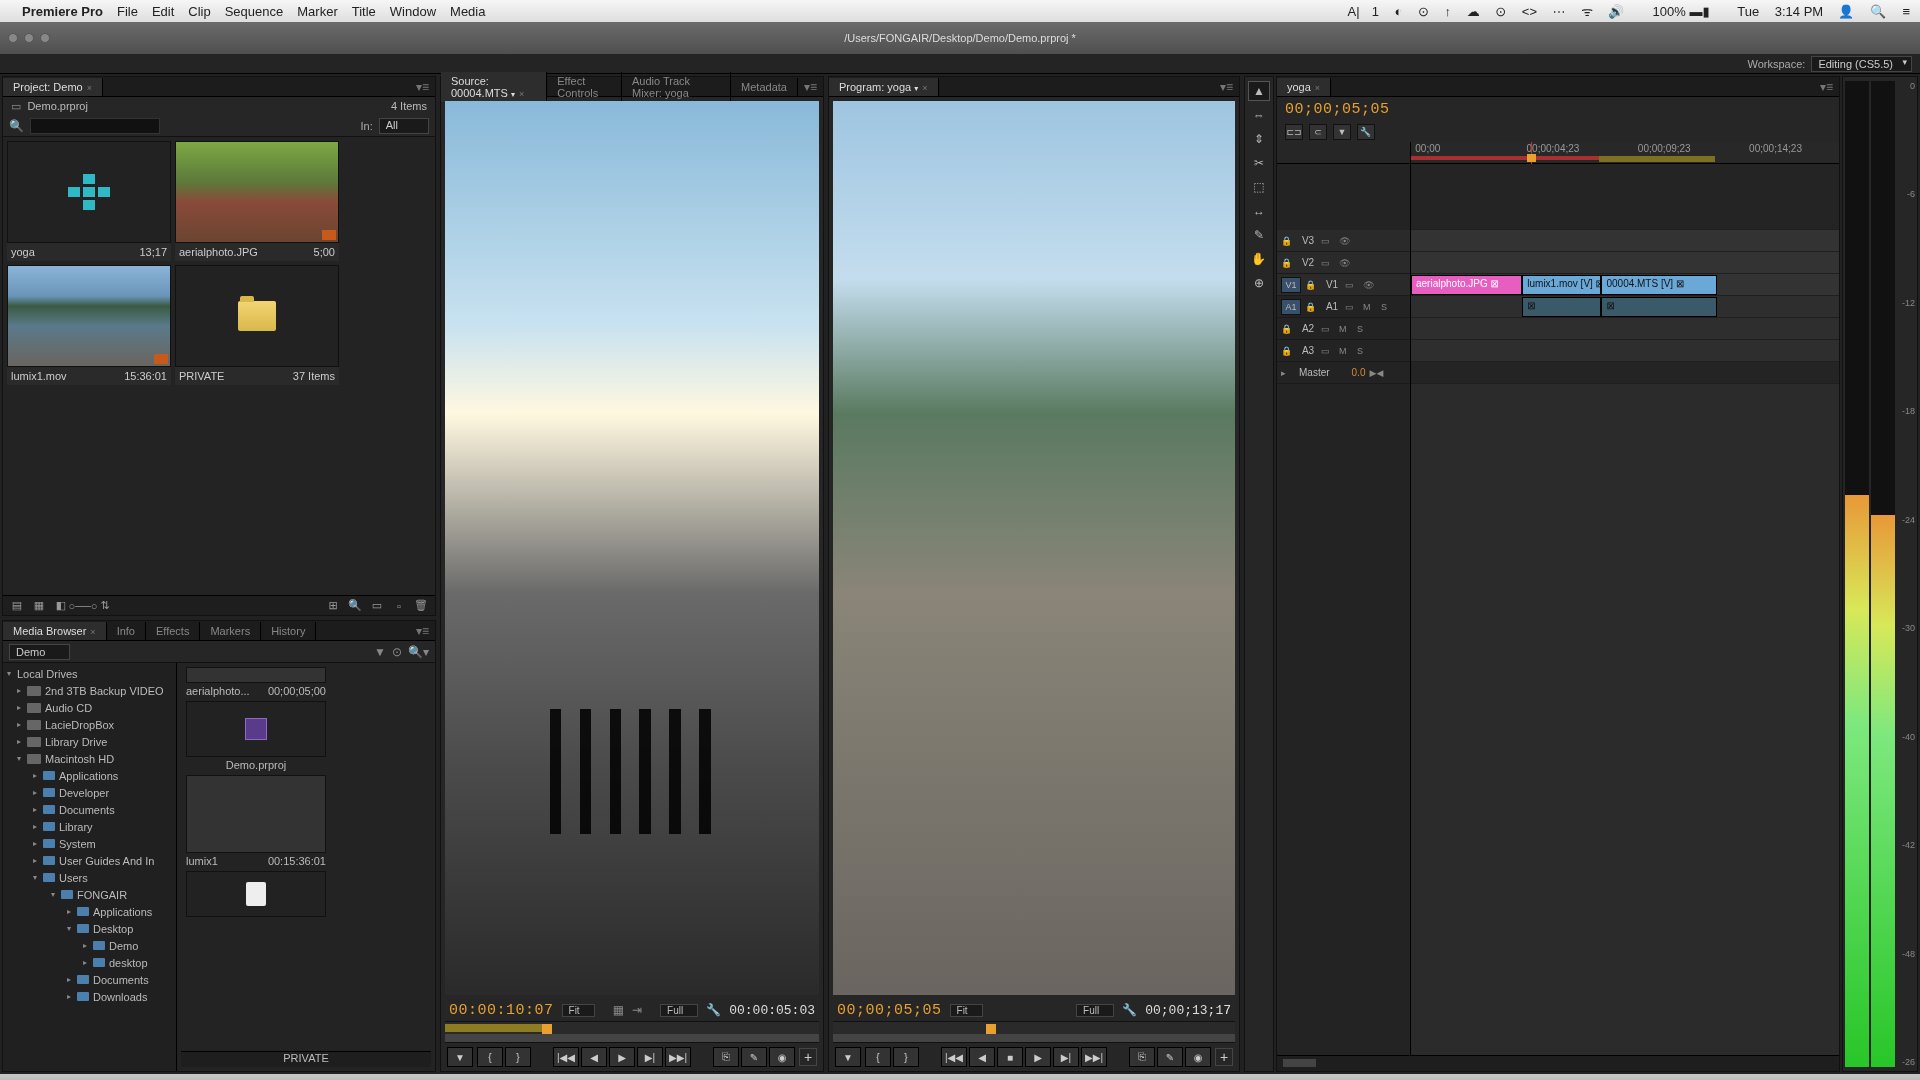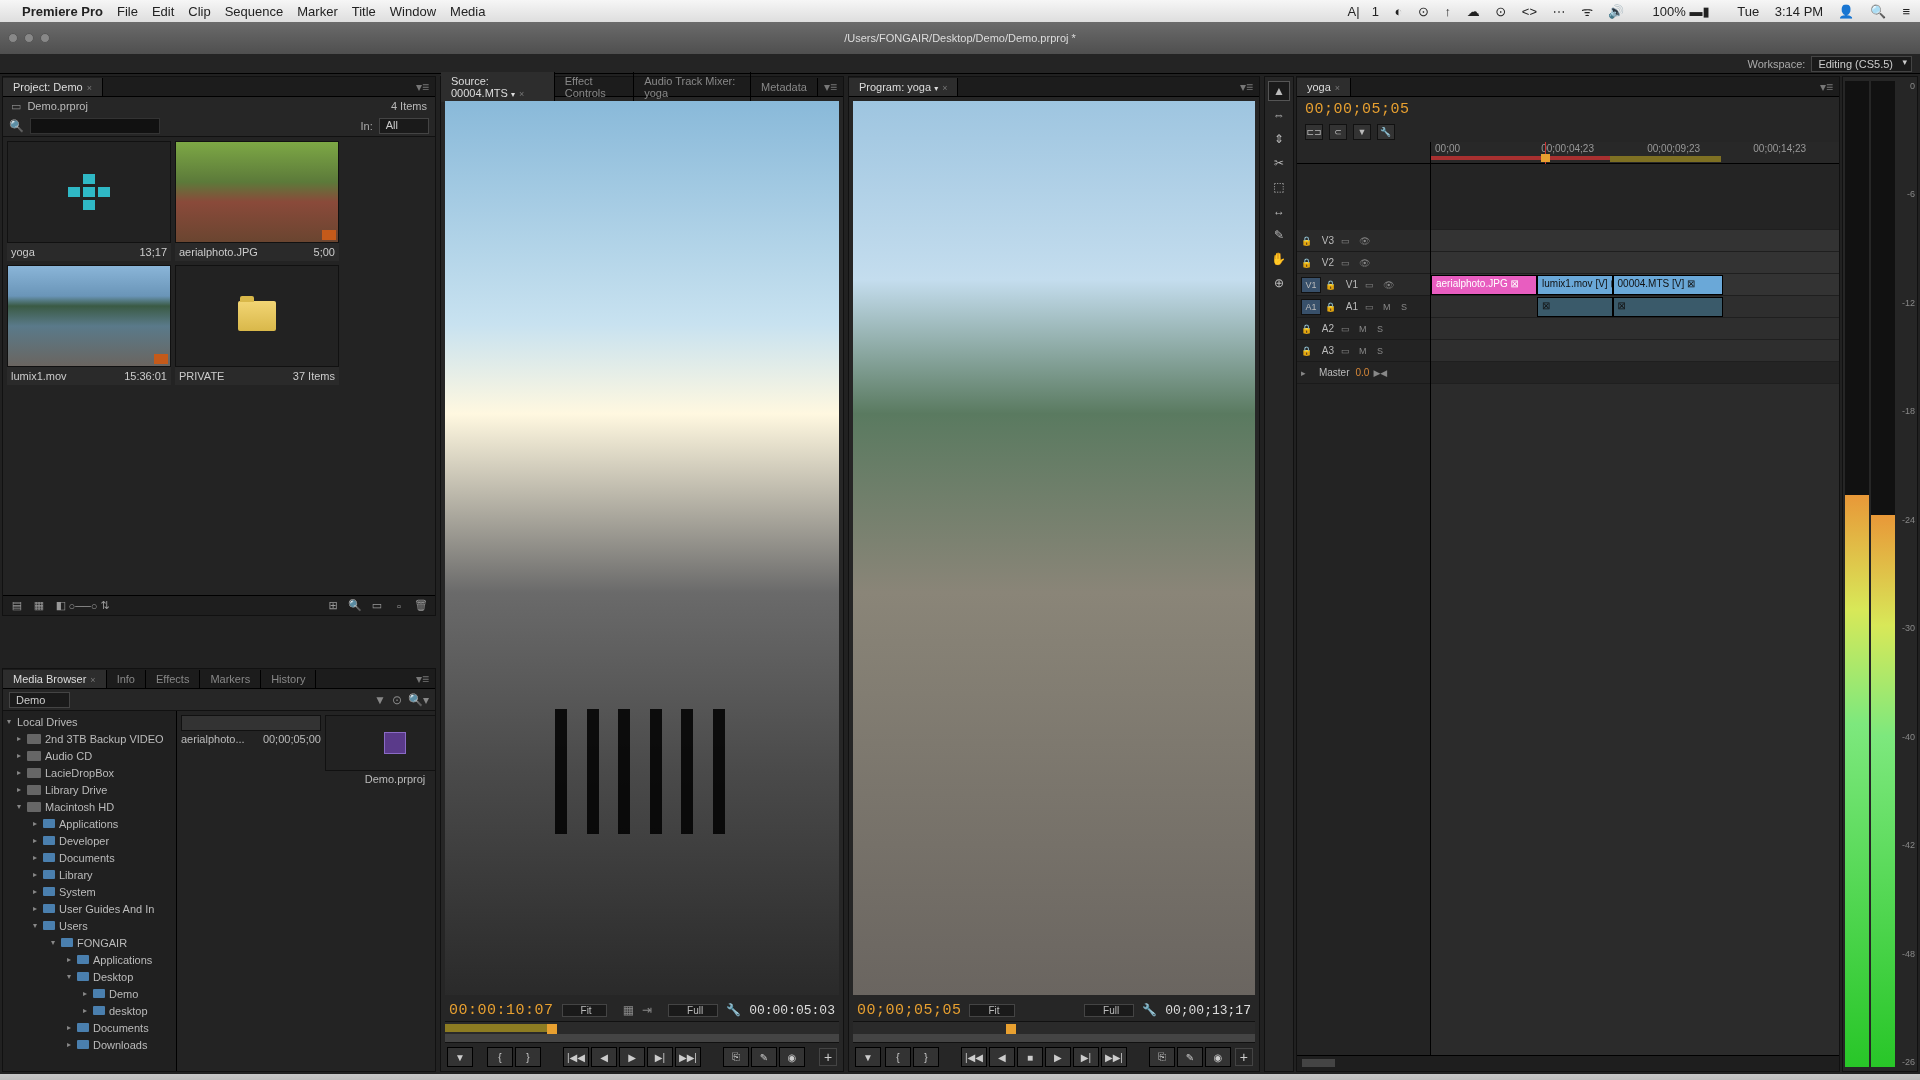--- a/index.html
+++ b/index.html
@@ -20,21 +20,21 @@
 .titlebar .dot { width: 10px; height: 10px; border-radius: 50%; background: #888; border: 1px solid #555; }
 
 
 .workspace-bar { height: 20px; background: #242424; display: flex; align-items: center; justify-content: flex-end; padding: 0 8px; border-bottom: 1px solid #000; }
 .workspace-bar .lbl { color: #aaa; font-size: 11px; margin-right: 6px; }
 .workspace-bar .sel { background: #1a1a1a; border: 1px solid #444; padding: 1px 18px 1px 6px; font-size: 11px; color: #ccc; position: relative; }
 .workspace-bar .sel::after { content: "▾"; position: absolute; right: 4px; top: 0; font-size: 9px; }
 
 
 .workspace { display: flex; height: calc(1080px - 22px - 18px - 20px - 20px); background: #212121; }
-.col-left { width: 438px; display: flex; flex-direction: column; gap: 48px; }
+.col-left { width: 438px; display: flex; flex-direction: column; }
 .col-right { flex: 1; display: flex; }
 
 .panel { background: #262626; border: 1px solid #111; margin: 2px; display: flex; flex-direction: column; }
 .panel-tabs { height: 20px; background: #1c1c1c; display: flex; align-items: center; border-bottom: 1px solid #000; }
 .tab { padding: 3px 10px; font-size: 11px; color: #888; border-right: 1px solid #000; cursor: default; }
 .tab.active { background: #2d2d2d; color: #ddd; }
 .tab .close { margin-left: 4px; font-size: 9px; color: #777; }
 .panel-tabs .flyout { margin-left: auto; padding: 0 6px; color: #777; }
 
 
@@ -72,36 +72,36 @@
 .media-panel { flex: 1; min-height: 0; }
 .mb-row { height: 22px; display: flex; align-items: center; padding: 0 6px; gap: 6px; border-bottom: 1px solid #111; }
 .mb-sel { background: #1a1a1a; border: 1px solid #444; color: #ccc; font-size: 11px; padding: 1px 24px 1px 6px; }
 .mb-body { flex: 1; display: flex; min-height: 0; }
 .mb-tree { width: 174px; background: #202020; border-right: 1px solid #000; overflow: hidden; font-size: 11px; padding: 2px 0; }
 .mb-tree .node { display: flex; align-items: center; height: 17px; padding-left: 4px; color: #bbb; white-space: nowrap; }
 .mb-tree .node .arr { width: 10px; font-size: 8px; color: #888; }
 .mb-tree .node .drv { width: 14px; height: 10px; background: #666; margin-right: 4px; border-radius: 1px; }
 .mb-tree .node .fld { width: 12px; height: 9px; background: #4a7fae; margin-right: 4px; border-radius: 1px; }
 .mb-tree .d1 { padding-left: 14px; } .mb-tree .d2 { padding-left: 30px; } .mb-tree .d3 { padding-left: 48px; } .mb-tree .d4 { padding-left: 64px; } .mb-tree .d5 { padding-left: 80px; }
-.mb-content { flex: 1; background: #232323; padding: 4px; display: flex; flex-direction: row; gap: 4px; overflow: hidden; }
+.mb-content { flex: 1; background: #232323; padding: 4px; display: flex; flex-direction: column; gap: 4px; overflow: hidden; }
 .mb-item { display: flex; flex-direction: column; align-items: center; width: 150px; }
 .mb-thumb { width: 140px; height: 78px; background: #333; border: 1px solid #111; }
 .mb-caption { font-size: 11px; color: #bbb; margin-top: 2px; display: flex; width: 140px; justify-content: space-between; }
 .mb-footer { height: 16px; background: #1e1e1e; border-top: 1px solid #000; text-align: center; font-size: 11px; color: #bbb; }
 
 
 .monitors-row { flex: 0 0 540px; display: flex; gap: 4px; padding: 2px; }
 .monitor { flex: 1; background: #262626; border: 1px solid #111; display: flex; flex-direction: column; }
 .mon-video { flex: 1; margin: 4px; background: #000; position: relative; overflow: hidden; }
 .mon-video.src-v { background: linear-gradient(to bottom, #89b9d9 0%, #c8e2f0 25%, #fff8e0 35%, #6a6a6a 55%, #4a4a4a 75%, #2a2a2a 100%); }
 .mon-video.prg-v { background: linear-gradient(to bottom, #9ec5e0 0%, #c4ddee 20%, #5a7a60 35%, #8a8578 55%, #6a6560 100%); }
 .mon-info { height: 22px; display: flex; align-items: center; padding: 0 8px; font-size: 12px; gap: 8px; }
 .tc { color: #e8a030; font-family: "Courier New", monospace; font-size: 15px; letter-spacing: 0.5px; }
 .tc-right { margin-left: auto; color: #ddd; font-family: "Courier New", monospace; font-size: 13px; }
-.fit-sel { background: #1a1a1a; border: 1px solid #444; padding: 0 14px 0 18px; font-size: 10px; color: #bbb; }
+.fit-sel { background: #1a1a1a; border: 1px solid #444; padding: 0 14px 0 6px; font-size: 10px; color: #bbb; }
 .mon-ruler { height: 22px; background: #2a2a2a; margin: 0 4px; position: relative; border-top: 1px solid #111; border-bottom: 1px solid #111; }
 .mon-ruler .playhead { position: absolute; top: 2px; width: 10px; height: 10px; background: #e8a030; }
 .mon-ruler .scroll { position: absolute; bottom: 0; left: 0; right: 0; height: 8px; background: #1a1a1a; }
 .mon-ruler .scroll-thumb { height: 100%; background: #444; }
 .mon-transport { height: 28px; display: flex; align-items: center; justify-content: center; gap: 2px; padding: 0 6px; }
 .mon-transport .spacer { flex: 1; }
 .t-btn { width: 26px; height: 20px; background: #333; border: 1px solid #000; display: inline-flex; align-items: center; justify-content: center; color: #ccc; font-size: 10px; }
 .t-plus { width: 18px; height: 18px; color: #ccc; display: inline-flex; align-items: center; justify-content: center; font-size: 14px; border: 1px solid #444; }
 
 
@@ -623,21 +623,21 @@
             <div class="track-row">
                 <span class="ico">🔒</span>
                 <span class="lbl">A3</span>
                 <span class="ico">▭</span>
                 <span class="ico">M</span>
                 <span class="ico">S</span>
               </div>
             <div class="track-row">
                 <span class="ico">▸</span>
                 <span class="lbl">Master</span>
-                <span style="color:#d88838;margin-left:2px">0.0</span>
+                <span style="color:#d88838;margin-left:18px">0.0</span>
                 <span class="ico">▶◀</span>
               </div>
           </div>
           <div class="tracks-area">
             <div class="lane" style="top:0;height:66px;background:#242424"></div>
             <div class="lane v" style="top:66px"></div>
             <div class="lane v" style="top:88px"></div>
             <div class="lane v" style="top:110px">
               <div class="clip pink" style="left:0;width:26%"><span>aerialphoto.JPG</span> ⊠</div>
               <div class="clip blue" style="left:26%;width:18.5%"><span>lumix1.mov [V]</span> ⊠</div>

